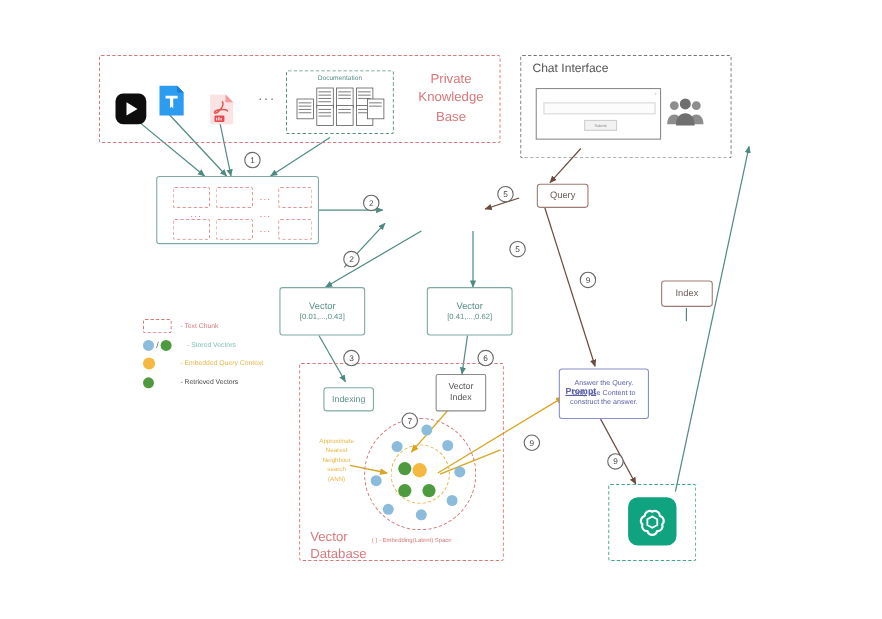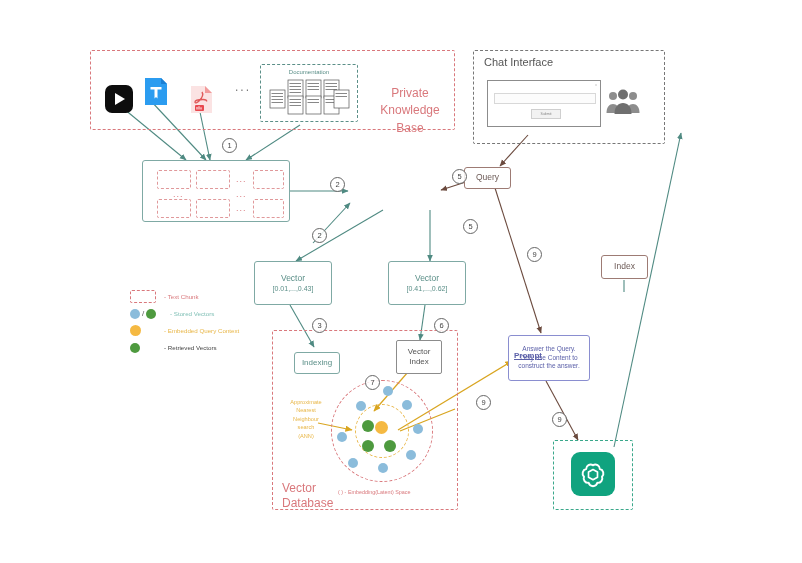--- a/index.html
+++ b/index.html
@@ -202,21 +202,21 @@
       <path d="M455,409 L400,431"></path>
     </g>
 
     <g stroke="#4f8a82" stroke-width="1.1" fill="none">
       <path d="M624,280 L624,292"></path>
     </g>
   </svg>
 
   <div class="box region-pkb" style="left:90px;top:50px;width:365px;height:80px;"></div>
 
-  <div class="lbl lbl-pkb" style="left:362px;top:85px;width:96px;">Private
+  <div class="lbl lbl-pkb" style="left:362px;top:63px;width:96px;">Private
 Knowledge
 Base</div>
 
   <div class="icon-video" style="left:105px;top:85px;"></div>
 
   <div class="icon-word" style="left:144px;top:77px;">
     <svg viewBox="0 0 24 29" width="24" height="29">
       <path d="M1,1 h16 l6,6 v21 h-22 z" fill="#2b9cf0"></path>
       <path d="M17,1 v6 h6 z" fill="#1a7fd4"></path>
       <path d="M6.5,10 h11 v2.5 h-4 v9 l-1.5,-1.5 l-1.5,1.5 v-9 h-4 z" fill="#ffffff"></path>
@@ -331,21 +331,21 @@
     <div class="ellipsis" style="left:30px;top:27px;">...</div>
     <div class="ellipsis" style="left:93px;top:27px;">...</div>
 
     <div class="chunk" style="left:14px;top:38px;width:32px;height:17px;"></div>
     <div class="chunk" style="left:53px;top:38px;width:32px;height:17px;"></div>
     <div class="ellipsis" style="left:93px;top:41px;">...</div>
     <div class="chunk" style="left:110px;top:38px;width:29px;height:17px;"></div>
   </div>
 
 
-  <div class="box node-brown" style="left:464px;top:167px;width:47px;height:22px;">Query</div>
+  <div class="box node-brown" style="left:488px;top:167px;width:47px;height:22px;">Query</div>
 
   <div class="box node-brown" style="left:601px;top:255px;width:47px;height:24px;">Index</div>
 
   <div class="box node" style="left:254px;top:261px;width:78px;height:44px;flex-direction:column;">
     <div>Vector</div>
     <div style="font-size:7px;">[0.01,...,0.43]</div>
   </div>
 
   <div class="box node" style="left:388px;top:261px;width:78px;height:44px;flex-direction:column;">
     <div>Vector</div>

